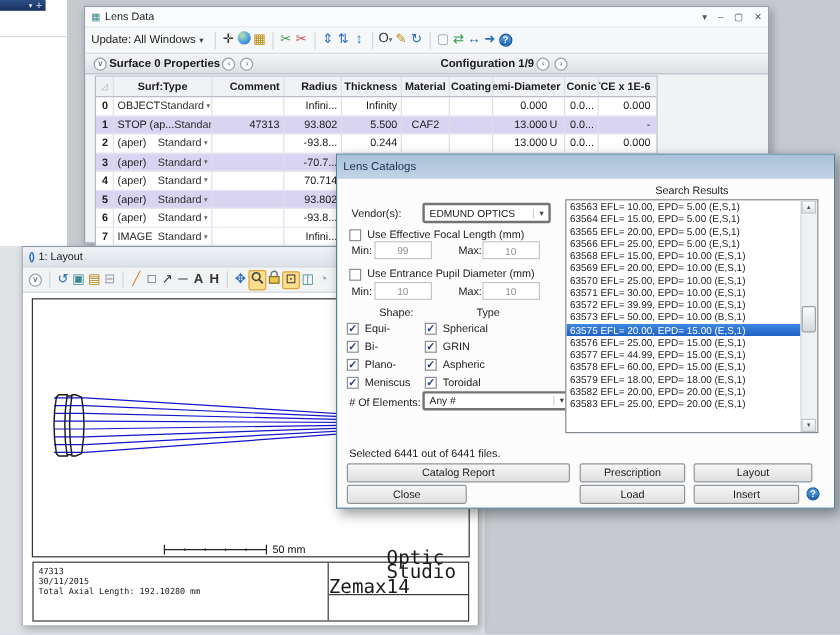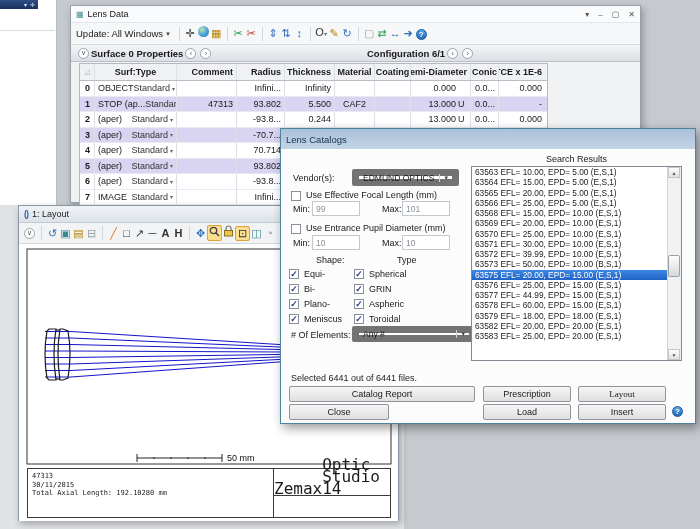--- a/index.html
+++ b/index.html
@@ -74,27 +74,27 @@
   .lfoot-right{flex:1;display:flex;flex-direction:column;}
   .brand{height:27px;border-bottom:1px solid #3a3a3a;display:flex;flex-direction:row;align-items:flex-end;justify-content:center;
          font-size:16px;line-height:12px;box-sizing:border-box;}
   .fileinfo{flex:1;text-align:center;font-size:7px;line-height:9px;padding-top:2px;margin-top:43px;}
 
   
   #dlg{left:280px;top:128px;width:416px;height:296px;background:#fcfcfd;border:1px solid #4e82a0;box-shadow:3px 4px 10px rgba(0,0,0,.4);}
   #dlg .titlebar{height:20px;background:linear-gradient(#aac1da,#c3d4e6);color:#15314e;font-size:9.5px;}
   .dl{position:absolute;font-size:9px;white-space:nowrap;}
   .dlabel-c{position:absolute;font-size:9px;text-align:center;}
-  .combo{position:absolute;background:#fff;border:7px solid #737373;border-radius:2px;display:flex;align-items:center;
+  .combo{position:absolute;background:#fff;border:2px solid #737373;border-radius:2px;display:flex;align-items:center;
          font-size:8.5px;padding:0 4px;box-sizing:border-box;}
   .combo .car{margin-left:auto;font-size:7px;color:#444;border-left:1px solid #d0d4d8;padding-left:4px;}
   .cbx{position:absolute;width:10px;height:10px;background:#fff;border:1px solid #8a9097;box-sizing:border-box;
        display:flex;align-items:center;justify-content:center;font-size:9px;font-weight:bold;color:#27408b;line-height:9px;}
   .inp{position:absolute;width:48px;height:15px;border:1px solid #c2c8cd;background:#fff;color:#8c9196;
-       font-size:8.5px;font-family:"Liberation Sans",sans-serif;padding:0 3px;box-sizing:border-box;}
+       font-size:8.5px;font-family:"Liberation Sans",sans-serif;padding:0 18px;box-sizing:border-box;}
   .btn{position:absolute;height:16px;background:linear-gradient(#f6f6f6,#dfdfdf);border:1px solid #8e949a;border-radius:2px;
        font-size:9px;display:flex;align-items:center;justify-content:center;box-sizing:border-box;}
   .listbox{position:absolute;left:190px;top:37px;width:211px;height:195px;border:1px solid #828b93;background:#fff;
            overflow:hidden;box-sizing:border-box;}
   .litem{height:10.25px;line-height:10.3px;font-size:8.3px;padding-left:3px;white-space:nowrap;overflow:hidden;width:194px;}
   .litem.sel{background:linear-gradient(#3d88e2,#2062c6);color:#fff;}
   .vscroll{position:absolute;right:0;top:0;width:13px;height:193px;background:#f0f1f3;border-left:1px solid #d4d7da;}
   .varrow{position:absolute;left:0;width:12px;height:11px;display:flex;align-items:center;justify-content:center;
           font-size:5px;color:#555;background:linear-gradient(#fdfdfd,#dfe1e4);border:1px solid #c2c6ca;box-sizing:border-box;}
   .vthumb{position:absolute;left:0;top:88px;width:12px;height:22px;background:linear-gradient(#fdfdfd,#d5d8db);
@@ -154,21 +154,21 @@
       <span class="tbi blue">➜</span>
       <span class="tbi"><span class="helpc">?</span></span>
     </div>
 
     <div id="ld-props">
       <span class="circ">∨</span>
       <span>Surface 0 Properties</span>
       <span class="circ">‹</span>
       <span class="circ">›</span>
       <span id="ld-config">
-        <span>Configuration 6/1</span>
+        <span>Configuration 1/9</span>
         <span class="circ">‹</span>
         <span class="circ">›</span>
       </span>
     </div>
 
     <div id="ld-table">
       <div class="thead">
         <div class="c cc corner">◿</div>
         <div class="c cc">Surf:Type</div>
         <div class="c cr">Comment</div>
@@ -516,21 +516,21 @@
     <div class="combo" style="left:71px;top:197px;width:124px;height:16px;">
       <span>Any #</span>
       <span class="car">▾</span>
     </div>
 
     <div class="dl" style="left:10px;top:244px;">Selected 6441 out of 6441 files.</div>
 
     <div class="btn" style="left:8px;top:257px;width:186px;">Catalog Report</div>
     <div class="btn" style="left:8px;top:275px;width:100px;">Close</div>
     <div class="btn" style="left:202px;top:257px;width:88px;">Prescription</div>
-    <div class="btn" style="left:297px;top:257px;width:88px;font-family:Liberation Serif, serif;">Layout</div>
+    <div class="btn" style="left:297px;top:257px;width:99px;">Layout</div>
     <div class="btn" style="left:202px;top:275px;width:88px;">Load</div>
     <div class="btn" style="left:297px;top:275px;width:88px;">Insert</div>
     <span class="helpc abs" style="left:391px;top:277px;">?</span>
 
     <div class="dlabel-c" style="left:190px;top:25px;width:211px;">Search Results</div>
     <div class="listbox">
       <div class="litem">63563 EFL= 10.00, EPD= 5.00 (E,S,1)</div>
       <div class="litem">63564 EFL= 15.00, EPD= 5.00 (E,S,1)</div>
       <div class="litem">63565 EFL= 20.00, EPD= 5.00 (E,S,1)</div>
       <div class="litem">63566 EFL= 25.00, EPD= 5.00 (E,S,1)</div>

